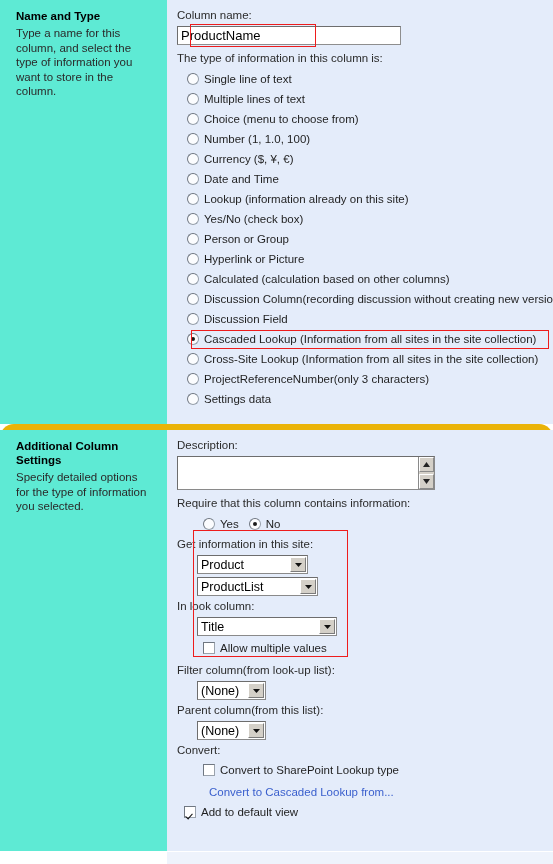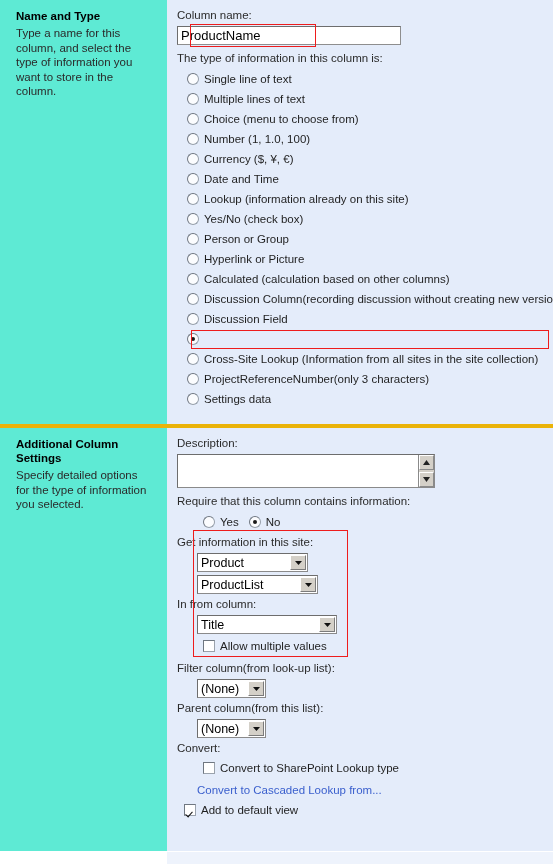--- a/index.html
+++ b/index.html
@@ -25,21 +25,22 @@
   }
 
   
   .section {
     display: flex;
     align-items: stretch;
     width: 553px;
     box-sizing: border-box;
   }
   .section + .section {
-    border-top: 4px solid #eab308;
+    border-top: 6px solid #eab308;
+    border-radius: 14px;
   }
   .sec-name-type { height: 424px; }
   .sec-additional { height: 439px; }
 
   .side-col {
     width: 167px;
     min-width: 167px;
     background: #5eead4;
     box-sizing: border-box;
     padding: 9px 14px 0 16px;
@@ -262,21 +263,21 @@
   }
   .select .sel-btn svg { display: block; }
 
   .w-site   { width: 111px; gap: 24px; }
   .w-from   { width: 121px; }
   .w-col    { width: 140px; }
   .w-none   { width: 69px; }
 
   .indent-20 { margin-left: 20px; }
   .indent-26 { margin-left: 26px; }
-  .indent-28 { margin-left: 20px; }
+  .indent-28 { margin-left: 32px; }
 
   
   .link {
     color: #3a5fcd;
     font-size: 11.5px;
     line-height: 15px;
     text-decoration: none;
     cursor: pointer;
     display: inline-block;
   }
@@ -397,20 +398,21 @@
           <span class="rlabel">Discussion Column(recording discussion without creating new version)</span>
         </div>
 
         <div class="radio-row">
           <span class="radio"></span>
           <span class="rlabel">Discussion Field</span>
         </div>
 
         <div class="radio-row">
           <span class="radio checked"></span>
+          <span class="rlabel">Cascaded Lookup (Information from all sites in the site collection)</span>
         </div>
 
         <div class="radio-row">
           <span class="radio"></span>
           <span class="rlabel">Cross-Site Lookup (Information from all sites in the site collection)</span>
         </div>
 
         <div class="radio-row">
           <span class="radio"></span>
           <span class="rlabel">ProjectReferenceNumber(only 3 characters)</span>
@@ -487,21 +489,21 @@
         <span class="sel-text">ProductList</span>
         <span class="sel-btn">
           <svg width="7" height="4" viewBox="0 0 7 4">
               <path d="M0 0 L7 0 L3.5 4 Z" fill="#111"></path>
             </svg>
         </span>
       </div>
 
       <div class="spacer-3"></div>
 
-      <div class="field-label">In from column:</div>
+      <div class="field-label">In look column:</div>
 
       <div class="select w-col indent-20">
         <span class="sel-text">Title</span>
         <span class="sel-btn">
           <svg width="7" height="4" viewBox="0 0 7 4">
               <path d="M0 0 L7 0 L3.5 4 Z" fill="#111"></path>
             </svg>
         </span>
       </div>
 

